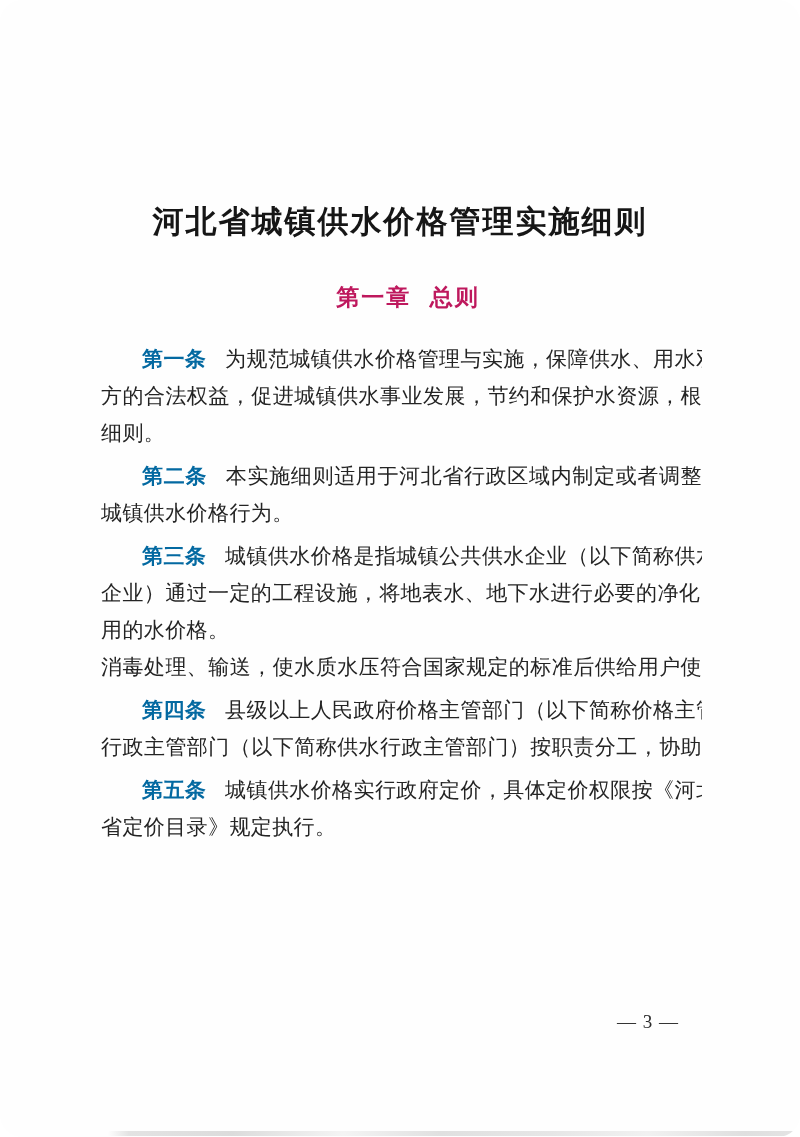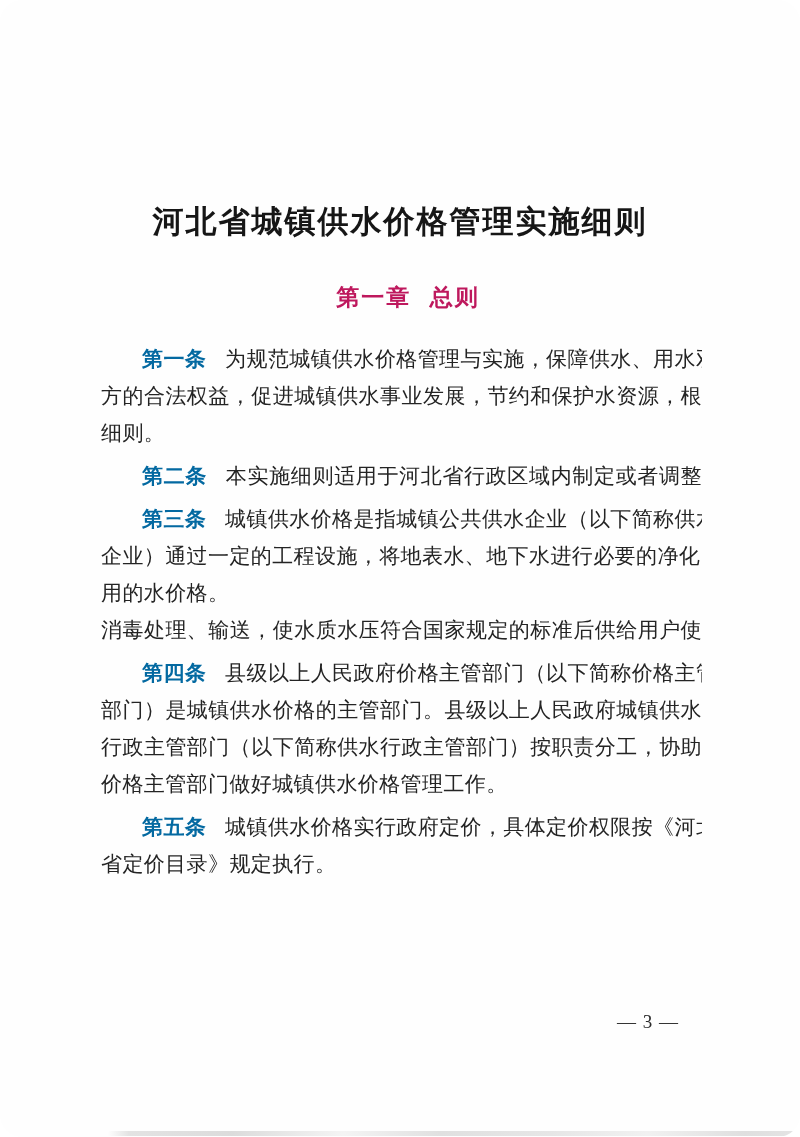--- a/index.html
+++ b/index.html
@@ -116,32 +116,31 @@
   <h2 class="chapter-heading">第一章 总则</h2>
 
   <div class="body-text">
       <div class="paragraph">
         <div class="line first"><span class="term">第一条</span>为规范城镇供水价格管理与实施，保障供水、用水双</div>
         <div class="line">方的合法权益，促进城镇供水事业发展，节约和保护水资源，根</div>
         <div class="line last">细则。</div>
       </div>
       <div class="paragraph">
         <div class="line first"><span class="term">第二条</span>本实施细则适用于河北省行政区域内制定或者调整</div>
+        <div class="line last">城镇供水价格行为。</div>
       </div>
       <div class="paragraph">
         <div class="line first"><span class="term">第三条</span>城镇供水价格是指城镇公共供水企业（以下简称供水</div>
         <div class="line">企业）通过一定的工程设施，将地表水、地下水进行必要的净化、</div>
         <div class="line last">用的水价格。</div>
         <div class="line">消毒处理、输送，使水质水压符合国家规定的标准后供给用户使</div>
       </div>
       <div class="paragraph">
         <div class="line first"><span class="term">第四条</span>县级以上人民政府价格主管部门（以下简称价格主管</div>
-        <div class="line">部门）是城镇供水价格的主管部门。县级以上人民政府城镇供水</div>
         <div class="line">行政主管部门（以下简称供水行政主管部门）按职责分工，协助</div>
-        <div class="line last">价格主管部门做好城镇供水价格管理工作。</div>
       </div>
       <div class="paragraph">
         <div class="line first"><span class="term">第五条</span>城镇供水价格实行政府定价，具体定价权限按《河北</div>
         <div class="line last">省定价目录》规定执行。</div>
       </div>
     </div>
 
   <div class="page-number">— 3 —</div>
 
   <div class="scan-edge-shadow"></div>

